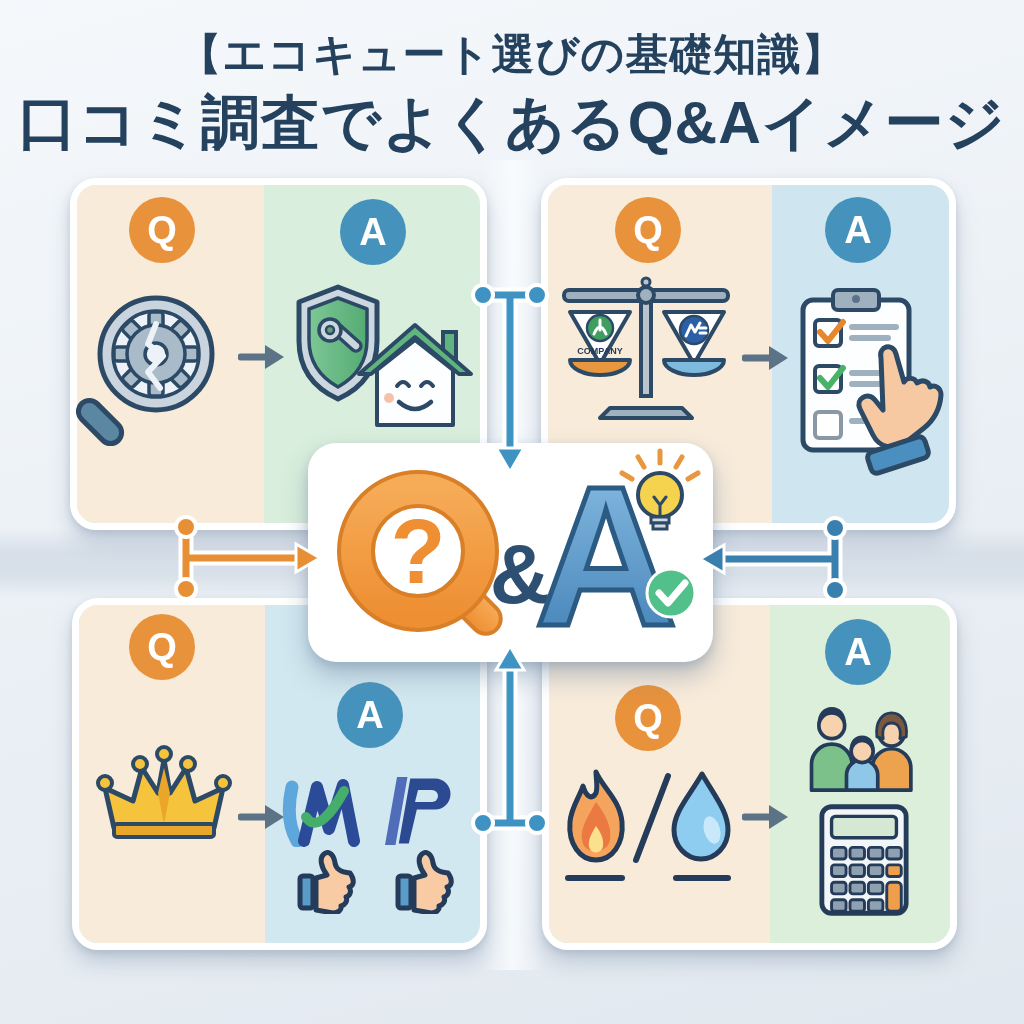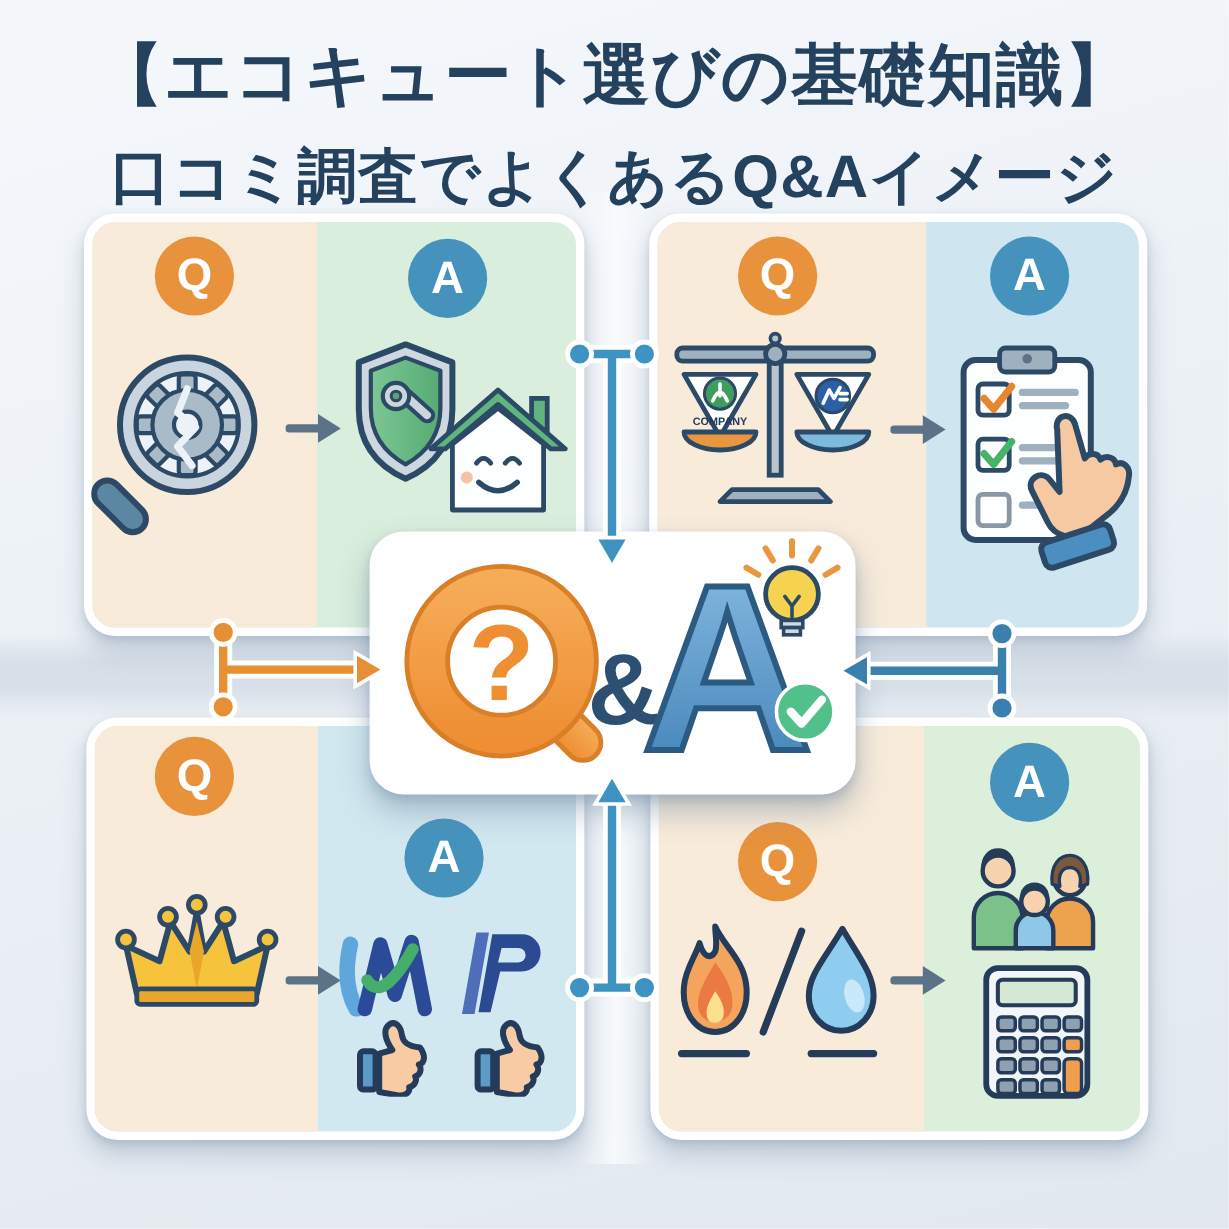--- a/index.html
+++ b/index.html
@@ -2,22 +2,22 @@
 <html><head>
 <meta charset="utf-8">
 <style>
   html,body{margin:0;padding:0;}
   body{width:1024px;height:1024px;font-family:"Liberation Sans","DejaVu Sans",sans-serif;}
   #canvas{position:relative;width:1024px;height:1024px;overflow:hidden;
     background:linear-gradient(165deg,#f5f8fb 0%,#ecf1f6 45%,#e1e8ef 100%);}
   .abs{position:absolute;}
   
   .title{left:0;top:26px;width:1024px;text-align:center;color:#24415e;font-weight:bold;z-index:5;}
-  .title .l1{font-size:56px;letter-spacing:1px;}
-  .title .l2{font-size:50px;letter-spacing:1px;margin-top:12px;}
+  .title .l1{font-size:43px;letter-spacing:1px;}
+  .title .l2{font-size:59px;letter-spacing:1px;margin-top:0;}
   
   .hband{left:0;top:528px;width:1024px;height:70px;z-index:1;
     background:linear-gradient(to bottom,rgba(210,220,232,0),#d7dfe8 35%,#d7dfe8 65%,rgba(210,220,232,0));}
   .vband{left:482px;top:160px;width:62px;height:810px;z-index:1;
     background:linear-gradient(to right,rgba(255,255,255,0),rgba(250,252,254,.85),rgba(255,255,255,0));}
   
   .card{z-index:10;border:7px solid #ffffff;border-radius:26px;box-sizing:border-box;overflow:hidden;
     box-shadow:0 12px 20px rgba(120,140,165,.35),0 3px 6px rgba(120,140,165,.25);}
   .panel{position:absolute;top:0;height:100%;}
   

